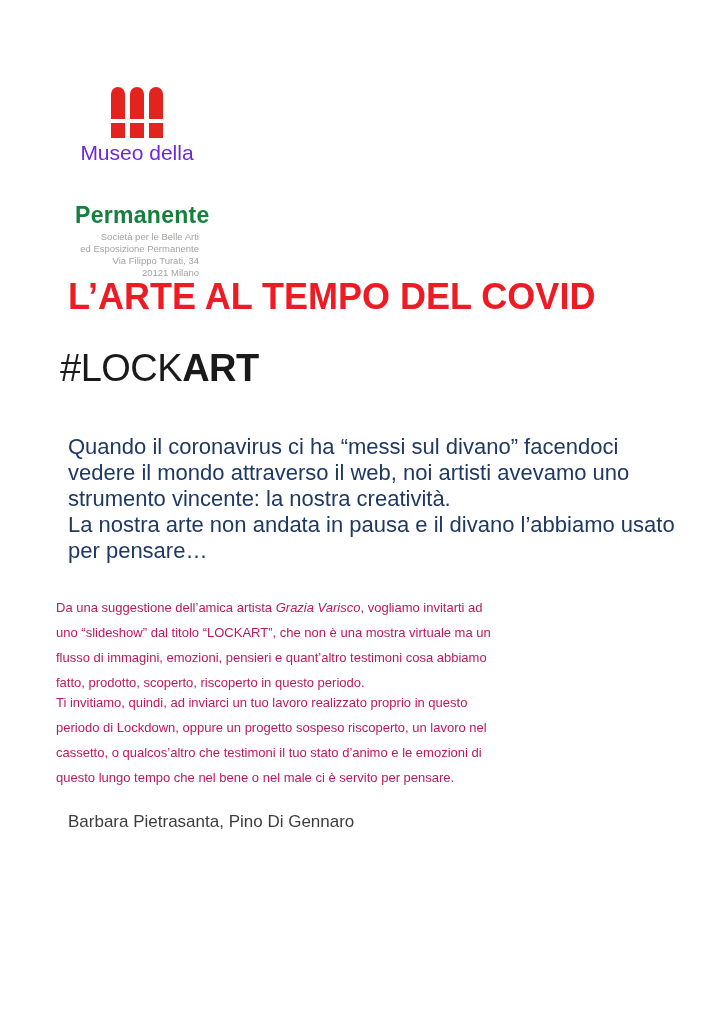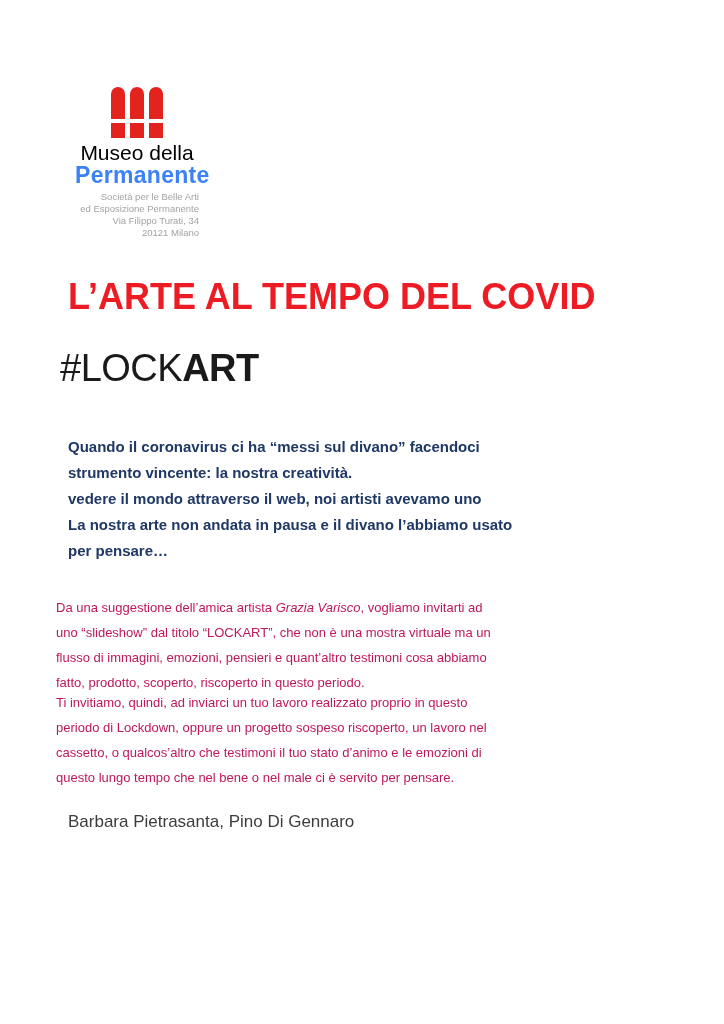--- a/index.html
+++ b/index.html
@@ -10,39 +10,39 @@
     position:relative; overflow:hidden;
   }
   .page { position:absolute; inset:0; background:#ffffff; }
 
   
   .logo { position:absolute; top:87px; left:75px; width:124px; text-align:center; }
   .arches { display:flex; justify-content:center; gap:5px; }
   .arch-col { display:flex; flex-direction:column; gap:4px; align-items:center; }
   .arch-top { width:14px; height:32px; background:#e3231e; border-radius:7px 7px 0 0; }
   .arch-base { width:14px; height:15px; background:#e3231e; }
-  .brand1 { margin-top:4px; font-size:21px; line-height:22px; color:#000000; }
-  .brand2 { font-size:23px; line-height:22px; font-weight:bold; color:#3b82f6; letter-spacing:0.3px; }
+  .brand1 { margin-top:4px; font-size:21px; line-height:22px; color:#6d28d9; }
+  .brand2 { font-size:23px; line-height:22px; font-weight:bold; color:#15803d; letter-spacing:0.3px;margin-top:40px; }
   .addr { margin-top:5px; font-size:9.5px; line-height:12px; color:#a3a3a2; white-space:nowrap;text-align:right; }
 
   
   .title {
     position:absolute; left:68px; top:276px;
     font-size:36px; font-weight:bold; color:#ed1c24; white-space:nowrap;text-align:center;
   }
   .hashtag {
     position:absolute; left:60px; top:347px;
     font-size:38px; font-weight:normal; color:#1a1a1a; letter-spacing:-0.5px; white-space:nowrap;
   }
   .hashtag .bold { font-weight:bold; }
 
   
   .intro {
     position:absolute; left:68px; top:434px; width:610px;
-    font-size:15px; font-weight:bold; line-height:26px; color:#1f3864;
+    font-size:22px; font-weight:normal; line-height:26px; color:#1f3864;
   }
 
   
   .body-par {
     position:absolute; left:56px; width:588px;
     font-size:13px; line-height:25px; color:#be185d; text-align:justify;
   }
   .p1 { top:595px; }
   .p2 { top:690px; }
   .it { font-style:italic; }
@@ -81,22 +81,22 @@
       <div>20121 Milano</div>
     </div>
   </div>
 
   <h1 class="title">L’ARTE AL TEMPO DEL COVID</h1>
 
   <div class="hashtag"><span>#LOCK</span><span class="bold">ART</span></div>
 
   <div class="intro">
     <div>Quando il coronavirus ci ha “messi sul divano” facendoci</div>
+    <div>vedere il mondo attraverso il web, noi artisti avevamo uno</div>
     <div>strumento vincente: la nostra creatività.</div>
-    <div>vedere il mondo attraverso il web, noi artisti avevamo uno</div>
     <div>La nostra arte non andata in pausa e il divano l’abbiamo usato</div>
     <div>per pensare…</div>
   </div>
 
   <p class="body-par p1"><span>Da una suggestione dell’amica artista </span><span class="it">Grazia Varisco</span><span>, vogliamo invitarti ad</span><br><span>uno “slideshow” dal titolo “LOCKART”, che non è una mostra virtuale ma un</span><br><span>flusso di immagini, emozioni, pensieri e quant’altro testimoni cosa abbiamo</span><br><span>fatto, prodotto, scoperto, riscoperto in questo periodo.</span></p>
 
   <p class="body-par p2"><span>Ti invitiamo, quindi, ad inviarci un tuo lavoro realizzato proprio in questo</span><br><span>periodo di Lockdown, oppure un progetto sospeso riscoperto, un lavoro nel</span><br><span>cassetto, o qualcos’altro che testimoni il tuo stato d’animo e le emozioni di</span><br><span>questo lungo tempo che nel bene o nel male ci è servito per pensare.</span></p>
 
   <div class="signature">Barbara Pietrasanta, Pino Di Gennaro</div>
 

